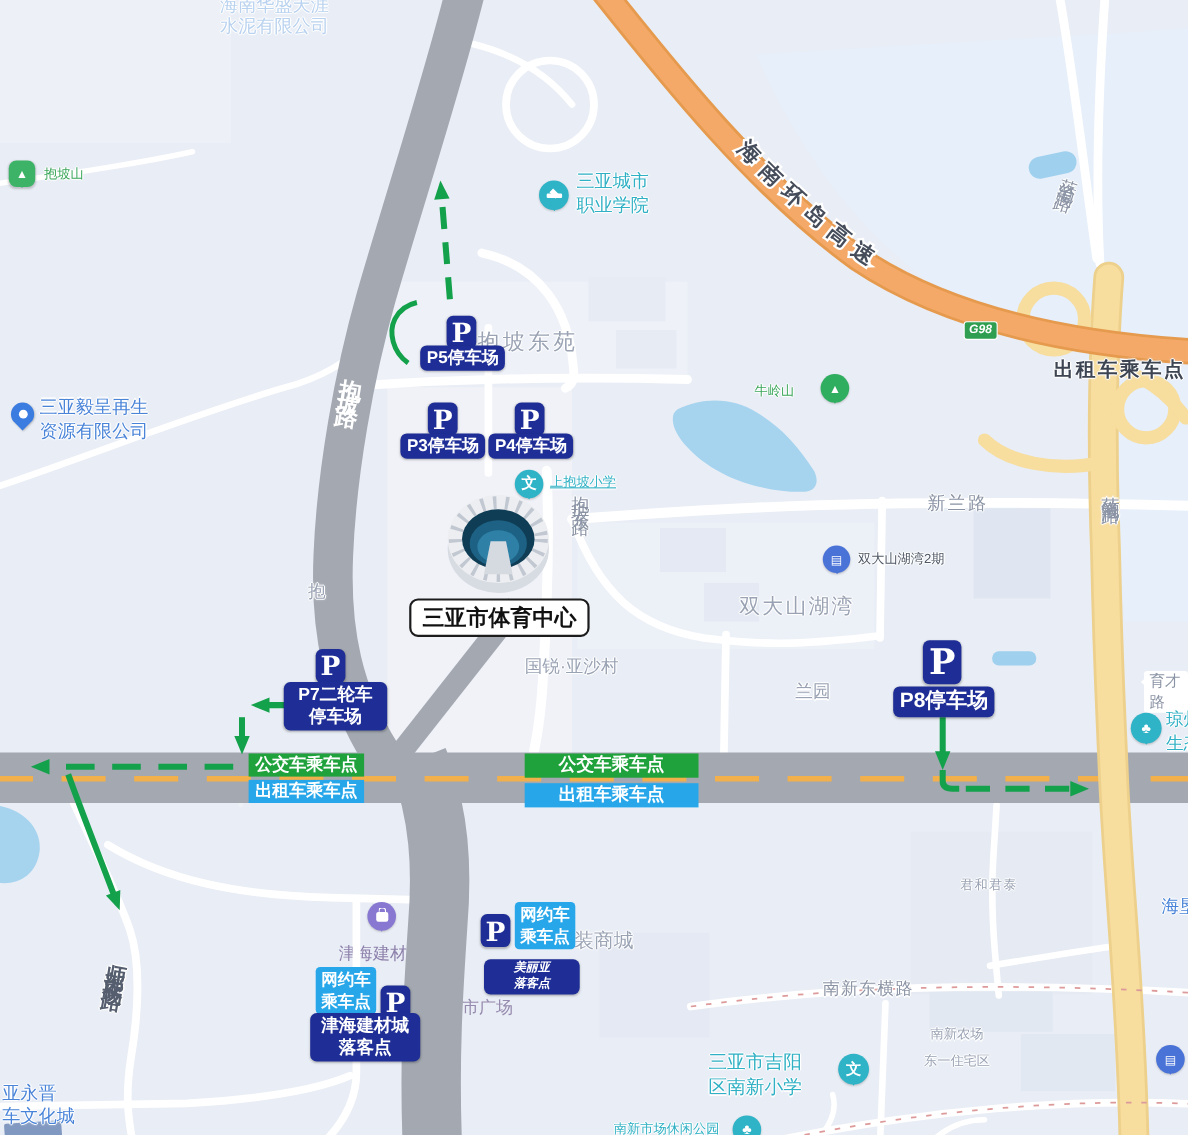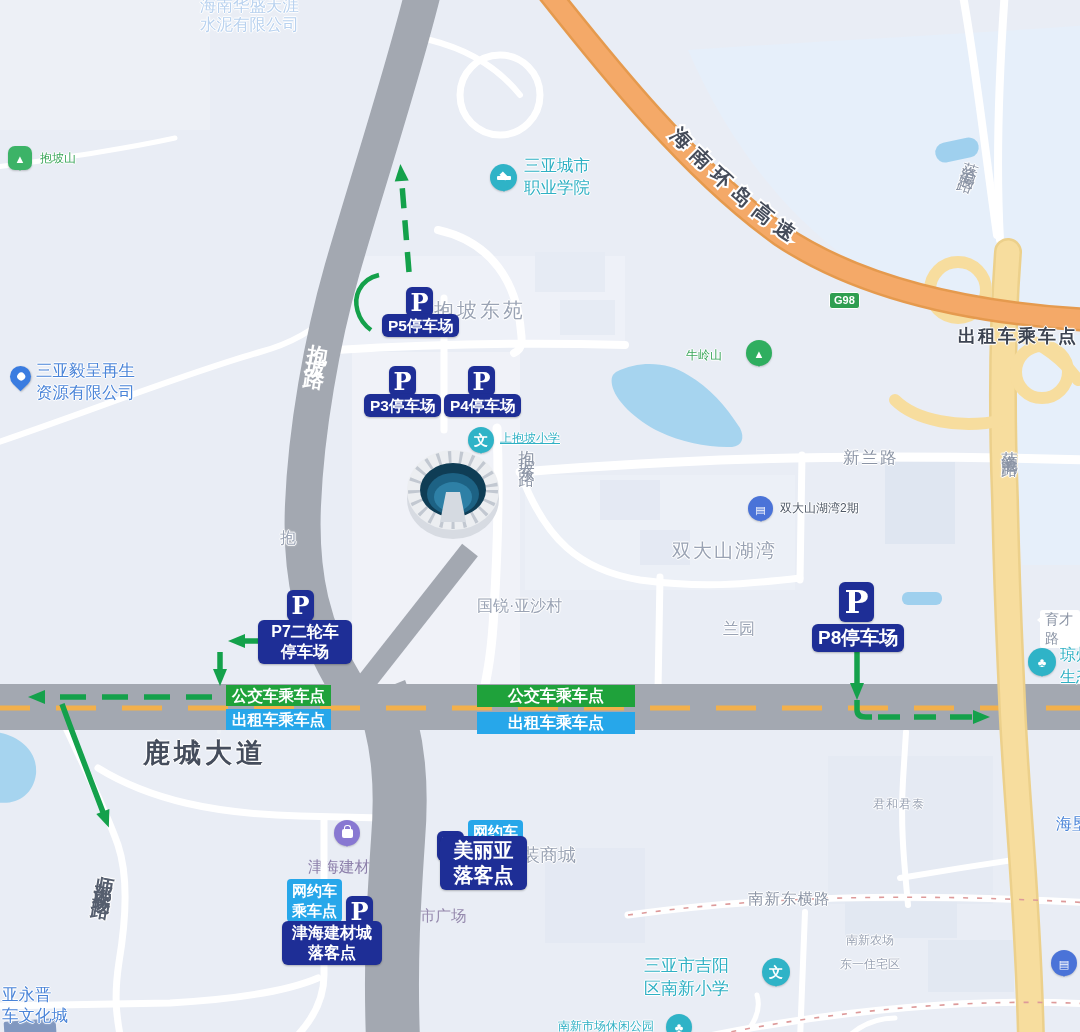--- a/index.html
+++ b/index.html
@@ -177,27 +177,26 @@
       <div>东一住宅区</div>
   </div>
   <div class="poi halo blue" style="left:2px;top:984px;font-size:16.5px;line-height:21px;">
     <div>亚永晋</div>
       <div>车文化城</div>
   </div>
 
   <div class="poi vtext" style="left:305px;top:328px;color:#fff;font-weight:bold;font-size:21px;letter-spacing:12px;transform:rotate(9deg);">抱坡路</div>
   <div class="poi halo gray" style="left:280px;top:528px;font-size:16px;">抱</div>
   <div class="poi halo roadname vtext" style="left:516px;top:437px;font-size:16.5px;letter-spacing:7px;">抱坡东路</div>
-  <div class="lucheng halo" style="left:143px;top:735px;">鹿城大道</div>
   <div class="poi halo roadname" style="left:843px;top:447px;font-size:16.5px;letter-spacing:2px;">新兰路</div>
   <div class="poi halo roadname" style="left:748px;top:889px;font-size:15.5px;letter-spacing:1px;">南新东横路</div>
   <div class="poi halo vtext" style="left:93px;top:862px;color:#555e6e;font-weight:bold;font-size:19px;letter-spacing:6px;transform:rotate(10deg);">师部农场路</div>
   <div class="poi halo roadname vtext" style="left:963px;top:150px;font-size:16.5px;letter-spacing:5px;transform:rotate(18deg);">落笔洞路</div>
   <div class="poi halo roadname vtext" style="left:998px;top:438px;font-size:17px;letter-spacing:3px;">落笔洞路</div>
-  <div class="g98" style="left:829px;top:292px;">G98</div>
+  <div class="g98" style="left:876px;top:292px;font-style:italic;">G98</div>
   <div class="poi halo" style="left:958px;top:324px;color:#3d4452;font-weight:bold;font-size:18px;letter-spacing:2px;">出租车乘车点</div>
   <div class="yucai-sign" style="left:1040px;top:610px;">育才路</div>
 
   <div class="pin rsq" style="left:8px;top:146px;width:24px;height:24px;background:#3cb367;--pc:#3cb367;">
       <span class="g-mountain"></span>
     </div>
   <div class="poi halo green" style="left:40px;top:150px;">抱坡山</div>
 
   <div class="pin" style="left:490px;top:164px;width:27px;height:27px;background:#2fb3c7;">
       <span class="capbar"></span>
@@ -232,20 +231,21 @@
 
   <svg class="abs" width="102" height="104" viewBox="0 0 102 104" style="left:402px;top:442px;">
     <ellipse cx="51" cy="57" rx="46" ry="40" fill="#d7dbe2"></ellipse>
     <ellipse cx="51" cy="48" rx="46" ry="40" fill="#eceef1"></ellipse>
     <ellipse cx="51" cy="48" rx="39" ry="33" fill="none" stroke="#c2c8d1" stroke-width="12" stroke-dasharray="3 8"></ellipse>
     <ellipse cx="51" cy="48" rx="33" ry="27" fill="#0f3d55"></ellipse>
     <ellipse cx="51" cy="52" rx="26" ry="21" fill="#1d6284"></ellipse>
     <ellipse cx="51" cy="55" rx="19" ry="15" fill="#2e80a6"></ellipse>
     <path d="M 38,80 L 44,50 L 58,50 L 64,80 Z" fill="#d5dae1"></path>
   </svg>
+  <div class="stadium-label" style="left:372px;top:544px;">三亚市体育中心</div>
 
   <div class="pin" style="left:334px;top:820px;width:26px;height:26px;background:#8878d2;--pc:#8878d2;">
       <span class="bag"></span>
     </div>
 
   <div class="poi halo teal" style="left:644px;top:954px;font-size:17px;line-height:23px;">
     <div>三亚市吉阳</div>
       <div>区南新小学</div>
   </div>
   <div class="pin" style="left:762px;top:958px;width:28px;height:28px;background:#2fb3c7;">
@@ -291,21 +291,21 @@
   <div class="banner bluebg" style="left:226px;top:709px;font-size:15.5px;">出租车乘车点</div>
 
   <div class="banner greenbg" style="left:477px;top:685px;width:146px;">公交车乘车点</div>
   <div class="banner bluebg" style="left:477px;top:712px;width:146px;">出租车乘车点</div>
 
   <div class="cyan2" style="left:468px;top:820px;">
     <div>网约车</div>
       <div>乘车点</div>
   </div>
   <div class="pbadge" style="left:437px;top:831px;width:27px;height:30px;font-size:24px;">P</div>
-  <div class="navy-label" style="left:440px;top:836px;font-size:20px;width:75px;">
+  <div class="navy-label" style="left:440px;top:872px;font-size:11px;width:75px;font-style:italic;">
     <div>美丽亚</div>
       <div>落客点</div>
   </div>
 
   <div class="cyan2" style="left:287px;top:879px;">
     <div>网约车</div>
       <div>乘车点</div>
   </div>
   <div class="pbadge" style="left:346px;top:896px;width:27px;height:30px;font-size:24px;">P</div>
   <div class="navy-label" style="left:282px;top:921px;font-size:16px;width:88px;">

